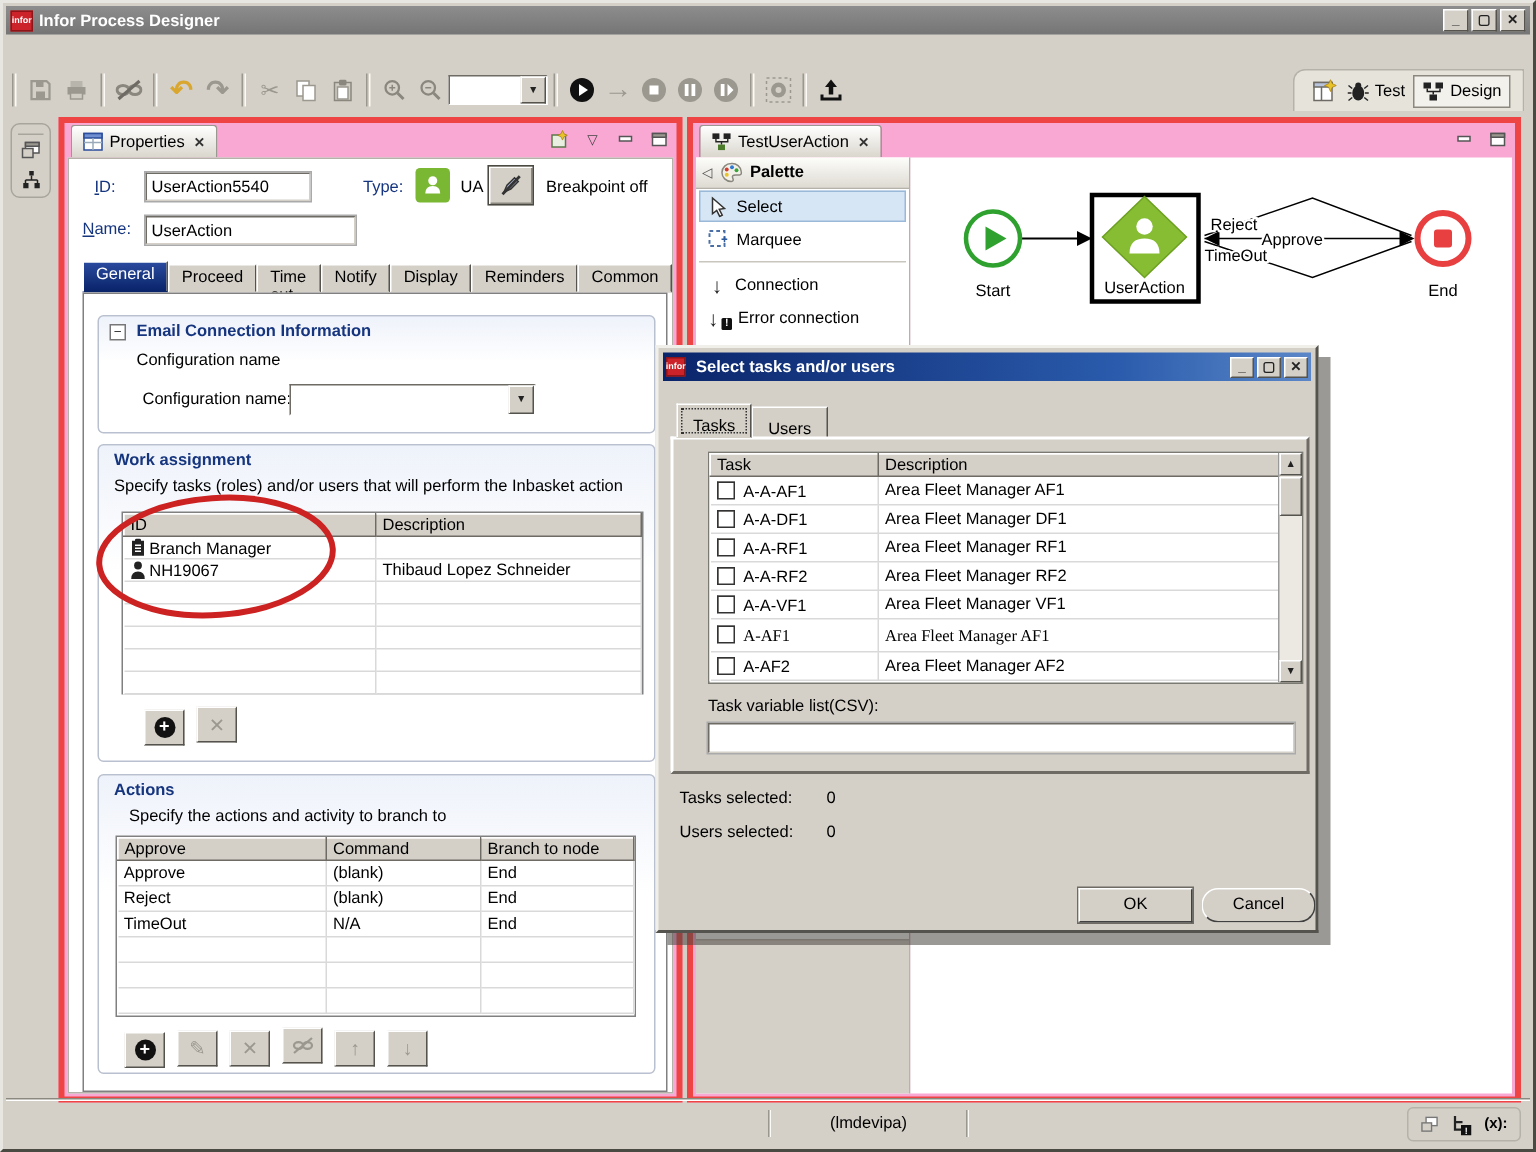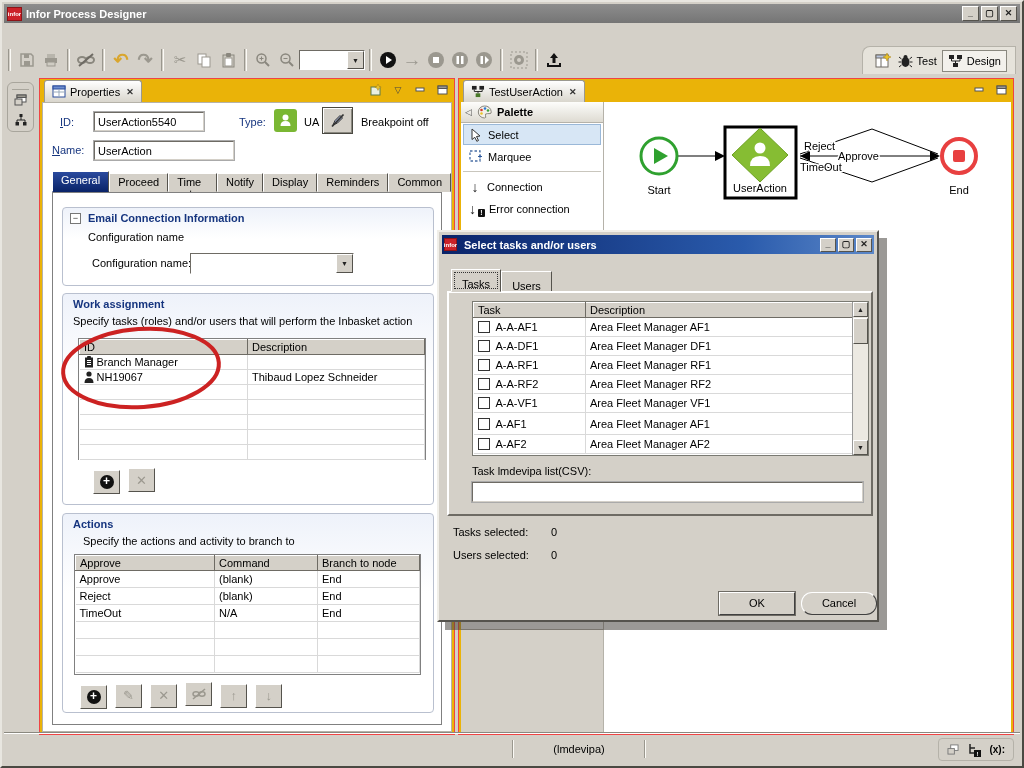--- a/index.html
+++ b/index.html
@@ -26,21 +26,21 @@
   .combo { width:66px; height:20px; background:#fff; border:1px solid; border-color:#6e6b64 #fff #fff #6e6b64; display:flex; }
   .combo .val { flex:1; }
   .combo-btn { width:17px; height:100%; background:#d4d0c8; border:1px solid; border-color:#fff #55534d #55534d #fff;
     font-size:7px; display:flex; align-items:center; justify-content:center; color:#222; }
   .persp { position:absolute; right:6px; top:44px; height:28px; display:flex; align-items:center;
     background:#e6e3db; border:1px solid #b5b2a9; border-bottom:none; border-radius:8px 0 0 0; padding:0 8px 0 10px; }
   .persp-btn { display:flex; align-items:center; gap:4px; padding:3px 5px; }
   .persp-btn.active { background:#f3f1ec; border:1px solid #8a887f; }
 
   
-  .view { position:absolute; border:1px solid #ef4444; background:#eab308; }
+  .view { position:absolute; border:4px solid #ef4444; background:#f9a8d4; }
   .view-header { height:23px; position:relative; }
   .vtab { position:absolute; left:4px; top:1px; height:22px; display:flex; align-items:center; gap:4px; padding:0 7px;
     background:linear-gradient(#ffffff,#d9d6cd); border:1px solid #9a9890; border-bottom:none; border-radius:3px 3px 0 0; font-size:11px; }
   .vclose { font-size:9px; font-weight:bold; color:#333; margin-left:2px; }
   .vh-actions { position:absolute; right:4px; top:3px; display:flex; gap:6px; align-items:center; }
   .vh-ico { width:16px; height:16px; display:flex; align-items:center; justify-content:center; color:#444; font-size:9px; }
 
   
   .props-body { position:absolute; left:2px; right:2px; top:23px; bottom:2px; background:#fff; border:1px solid #b5b2a9; }
   .lbl { position:absolute; color:#16357f; }
@@ -684,37 +684,37 @@
             <td>Area Fleet Manager RF1</td>
               </tr>
           <tr style="height:19px;">
             <td><span class="chk"></span><span>A-A-RF2</span></td>
             <td>Area Fleet Manager RF2</td>
               </tr>
           <tr style="height:19px;">
             <td><span class="chk"></span><span>A-A-VF1</span></td>
             <td>Area Fleet Manager VF1</td>
               </tr>
-          <tr style="height:22px;">
+          <tr style="height:22px;font-family:Liberation Serif, serif;">
             <td><span class="chk"></span><span>A-AF1</span></td>
             <td>Area Fleet Manager AF1</td>
               </tr>
           <tr style="height:19px;">
             <td><span class="chk"></span><span>A-AF2</span></td>
             <td>Area Fleet Manager AF2</td>
               </tr>
         </tbody>
           </table>
         <div class="sbar">
           <span class="sbtn" style="top:0;">▲</span>
           <span class="sthumb"></span>
           <span class="sbtn" style="bottom:0;">▼</span>
         </div>
       </div>
-      <div style="position:absolute;left:23px;top:172px;">Task lmdevipa list(CSV):</div>
+      <div style="position:absolute;left:23px;top:172px;">Task variable list(CSV):</div>
       <input class="field" style="left: 23px; top: 189px; width: 391px; height: 20px;" value="">
     </div>
 
     <span class="abs" style="left:14px;top:294px;">Tasks selected:</span>
     <span class="abs" style="left:112px;top:294px;">0</span>
     <span class="abs" style="left:14px;top:317px;">Users selected:</span>
     <span class="abs" style="left:112px;top:317px;">0</span>
 
     <div class="btn3d" style="left:280px;top:360px;width:76px;">OK</div>
     <div class="btn3d" style="left:362px;top:360px;width:76px;box-shadow:none;border-radius:11px;">Cancel</div>

